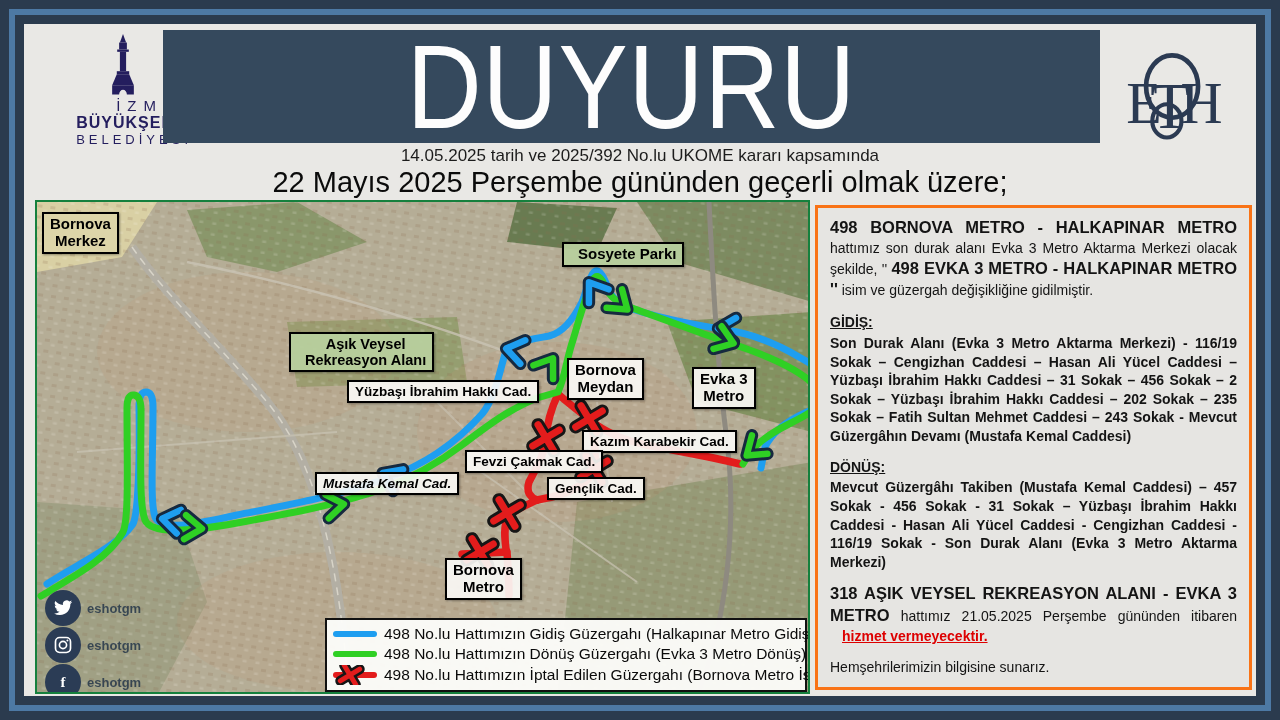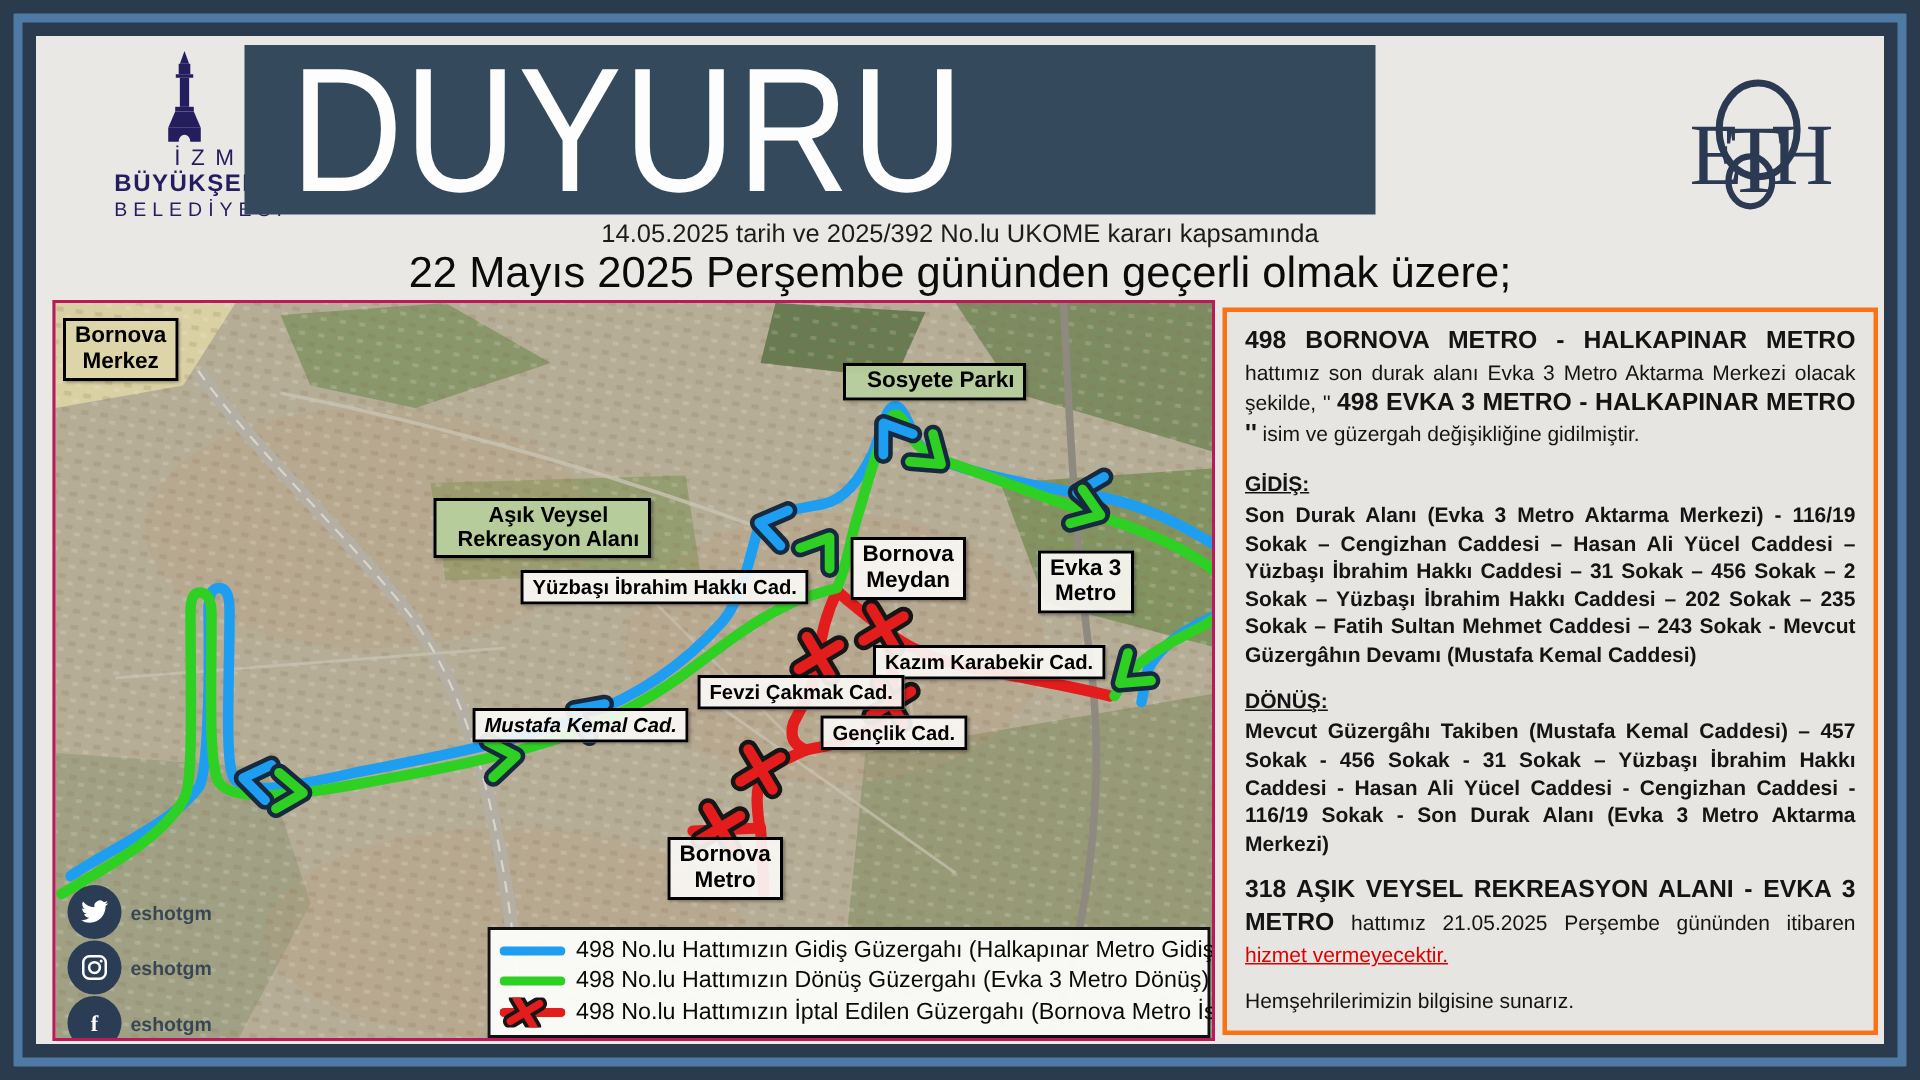--- a/index.html
+++ b/index.html
@@ -3,34 +3,34 @@
 <meta charset="utf-8">
 <style>
   html,body{margin:0;padding:0;background:#2a3949;}
   *{box-sizing:border-box;}
   .stage{position:relative;width:1280px;height:720px;background:#2b3b4e;overflow:hidden;
          font-family:"Liberation Sans",sans-serif;}
   .frame{position:absolute;inset:9px;border:6px solid #4d79a4;}
   .card{position:absolute;left:24px;top:24px;right:24px;bottom:24px;background:#e9e8e5;}
 
   
-  .header-bar{position:absolute;left:139px;top:6px;width:754px;height:113px;background:#35495d;
-              display:flex;align-items:center;}
+  .header-bar{position:absolute;left:139px;top:6px;width:937px;height:113px;background:#35495d;
+              display:flex;align-items:center;justify-content:center;}
   .title{color:#fdfdfd;font-size:118px;line-height:1;letter-spacing:1px;transform:scaleX(.88);transform-origin:center;}
   .muni-logo{position:absolute;left:30px;top:10px;width:138px;text-align:right;color:#241e5e;}
   .muni-logo svg{display:block;margin:0 auto;}
   .muni-l1{font-size:15px;letter-spacing:7px;margin-top:1px;}
   .muni-l2{font-size:16px;font-weight:bold;letter-spacing:1px;}
   .muni-l3{font-size:13px;letter-spacing:4px;}
   .eshot-logo{position:absolute;right:34px;top:22px;width:104px;height:104px;}
   .date-line{position:absolute;left:0;right:0;top:122px;text-align:center;font-size:17px;color:#1c1c1c;}
   .subtitle{position:absolute;left:0;right:0;top:142px;text-align:center;font-size:29px;font-weight:500;color:#0b0b0b;}
 
   
-  .map{position:absolute;left:11px;top:176px;width:775px;height:494px;border:2px solid #be185d;
+  .map{position:absolute;left:11px;top:176px;width:775px;height:494px;border:2px solid #15803d;
        background:#b5ad96;overflow:hidden;}
   .map svg.base{position:absolute;inset:0;}
   .map-label{position:absolute;border:2px solid #000;font-weight:bold;font-size:13.5px;line-height:1.12;
              text-align:center;padding:2px 6px;white-space:pre-line;color:#000;box-shadow:1px 1px 2px rgba(0,0,0,.35);}
   .lbl-white{background:rgba(250,249,245,.92);}
   .lbl-green{background:rgba(183,207,157,.95);padding-left:14px;}
   .lbl-beige{background:rgba(221,213,169,.96);}
   .lbl-lg{font-size:15px;}
 
   
@@ -45,21 +45,21 @@
   .soc .handle{font-size:13px;font-weight:bold;color:#1e3046;opacity:.8;}
 
   
   .panel{position:absolute;left:791px;top:181px;width:437px;height:485px;border:3px solid #f97316;
          background:#e6e5e2;padding:9px 12px;color:#141414;}
   .panel p{margin:0 0 12px 0;font-size:14px;line-height:1.33;}
   .j{text-align:justify;}
   .b{font-weight:bold;}
   .lg{font-size:16.5px;font-weight:bold;}
   .heading{font-weight:bold;font-size:15px;margin:0 0 2px 0 !important;text-decoration:underline;}
-  .red{font-weight:normal;text-decoration:underline;}
+  .red{font-weight:bold;text-decoration:underline;margin-left:12px;}
 </style>
 </head>
 <body>
 
 <div class="stage">
   <div class="frame"></div>
   <div class="card">
 
     <div class="muni-logo">
       <svg width="52" height="62" viewBox="0 0 60 80">

